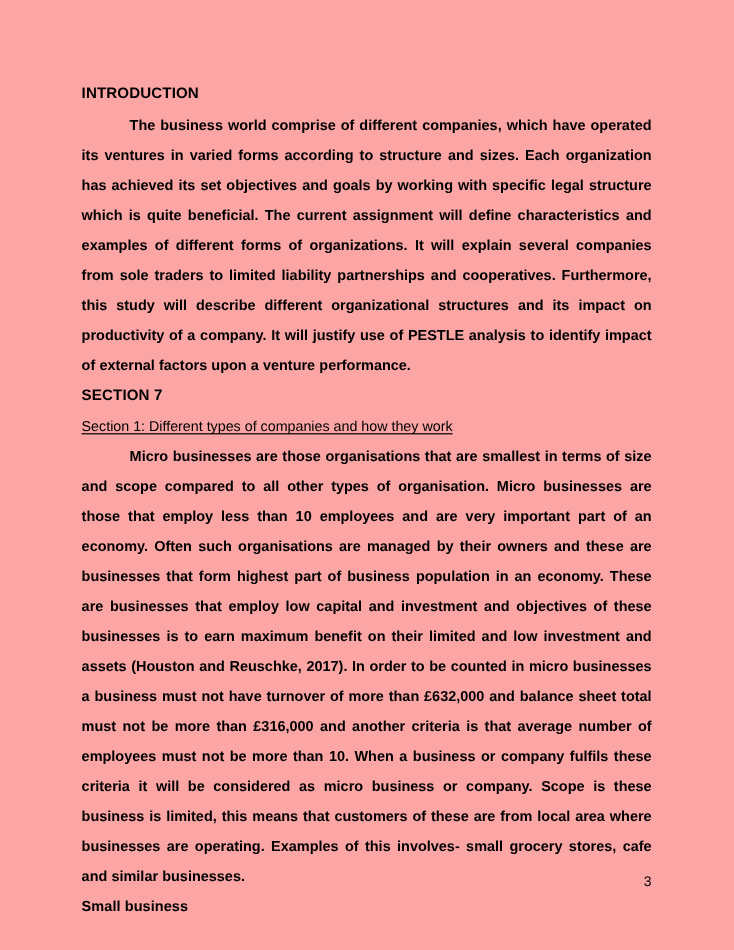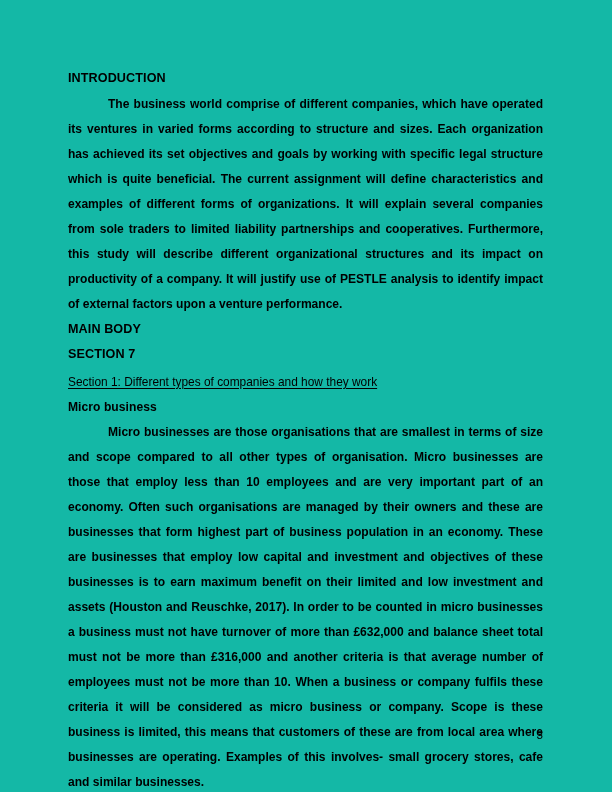--- a/index.html
+++ b/index.html
@@ -16,21 +16,21 @@
     color: #000000;
     -webkit-font-smoothing: antialiased;
   }
 
   .page {
     position: absolute;
     left: 0;
     top: 0;
     width: 612px;
     height: 792px;
-    background: #14b8a6;
+    background: #fca5a5;
   }
 
   .content {
     position: absolute;
     left: 68px;
     top: 66px;
     width: 475px;
   }
 
   
@@ -92,29 +92,27 @@
 <body>
 
 <div class="page">
 
   <div class="content">
 
     <h1 class="h-major">INTRODUCTION</h1>
 
     <p class="para">The business world comprise of different companies, which have operated its ventures in varied forms according to structure and sizes. Each organization has achieved its set objectives and goals by working with specific legal structure which is quite beneficial. The current assignment will define characteristics and examples of different forms of organizations. It will explain several companies from sole traders to limited liability partnerships and cooperatives. Furthermore, this study will describe different organizational structures and its impact on productivity of a company. It will justify use of PESTLE analysis to identify impact of external factors upon a venture performance.</p>
 
-    <h1 class="h-major">MAIN BODY</h1>
 
     <h1 class="h-major">SECTION 7</h1>
 
     <div class="h-underline-wrap">
       <span class="h-underline">Section 1: Different types of companies and how they work</span>
     </div>
 
-    <h2 class="h-sub">Micro business</h2>
 
     <p class="para">Micro businesses are those organisations that are smallest in terms of size and scope compared to all other types of organisation. Micro businesses are those that employ less than 10 employees and are very important part of an economy. Often such organisations are managed by their owners and these are businesses that form highest part of business population in an economy. These are businesses that employ low capital and investment and objectives of these businesses is to earn maximum benefit on their limited and low investment and assets (Houston and Reuschke, 2017). In order to be counted in micro businesses a business must not have turnover of more than £632,000 and balance sheet total must not be more than £316,000 and another criteria is that average number of employees must not be more than 10. When a business or company fulfils these criteria it will be considered as micro business or company. Scope is these business is limited, this means that customers of these are from local area where businesses are operating. Examples of this involves- small grocery stores, cafe and similar businesses.</p>
 
     <h2 class="h-sub">Small business</h2>
 
   </div>
 
   <div class="page-number">3</div>
 
 </div>

